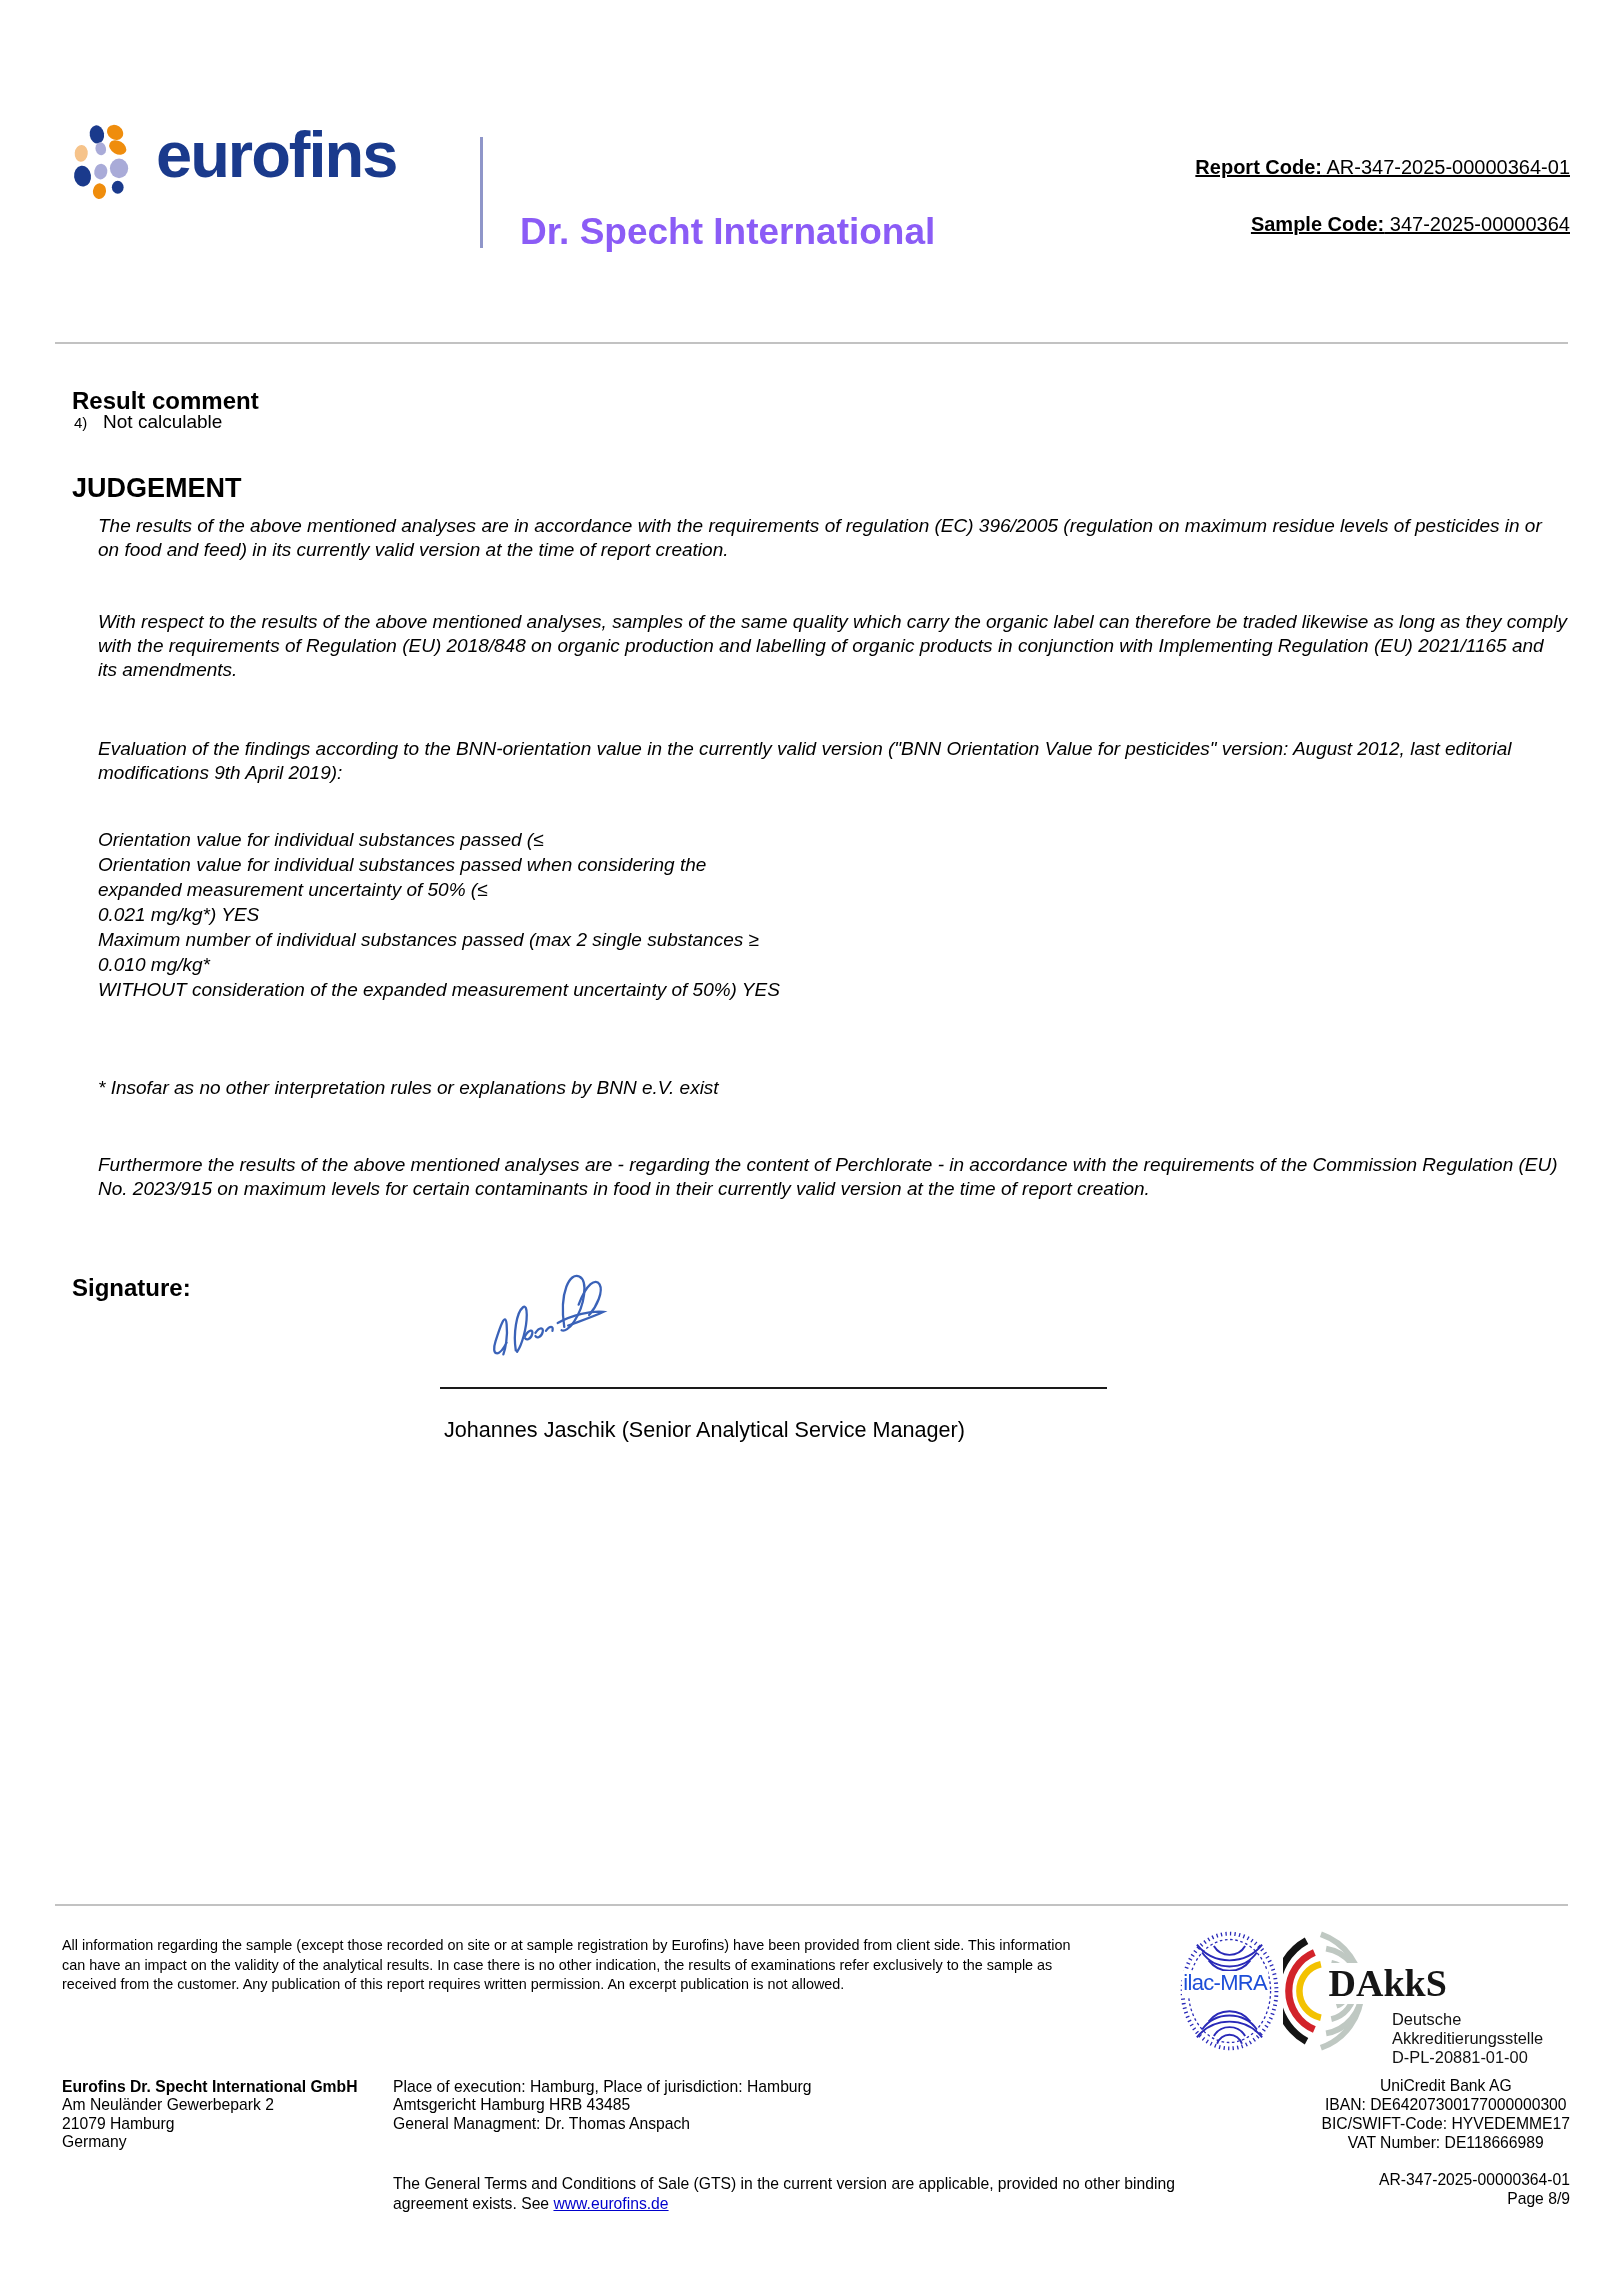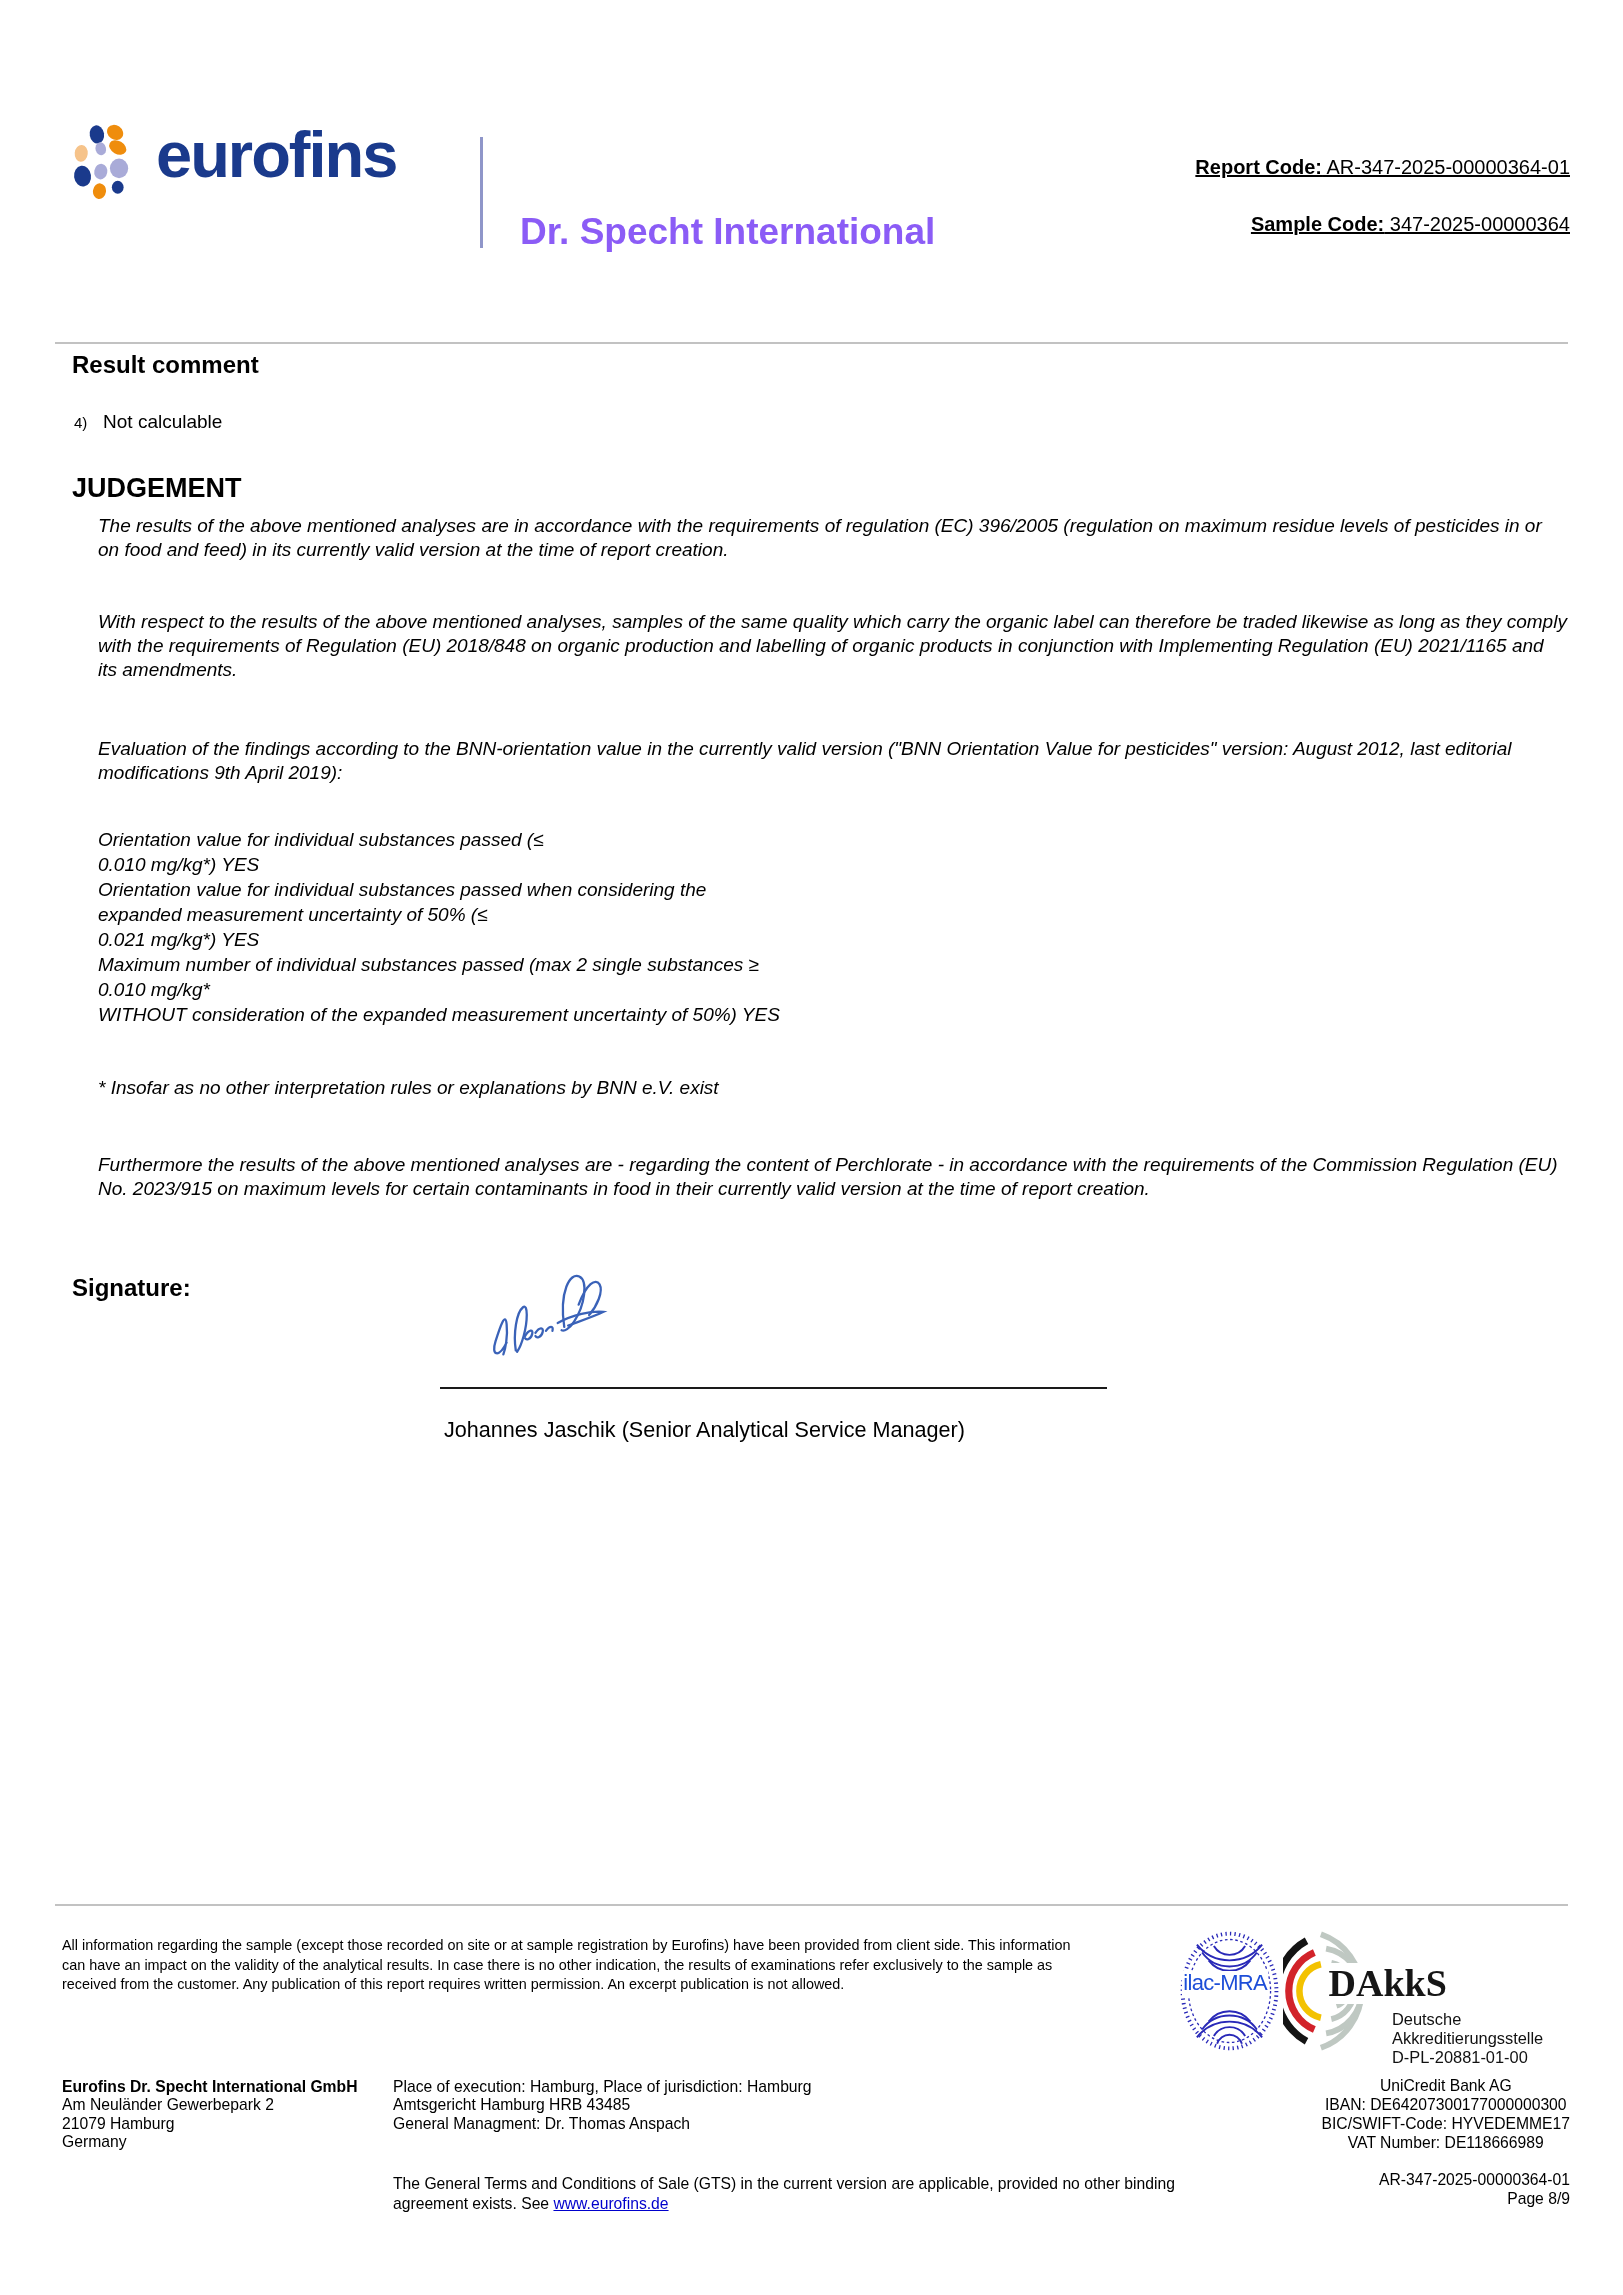--- a/index.html
+++ b/index.html
@@ -71,37 +71,36 @@
 
   <div class="abs specht-word" style="left:520px;top:213px">Dr. Specht International</div>
 
   <div class="abs codes" style="right:53px;top:155px">
     <div><span class="lbl">Report Code:</span><span> AR-347-2025-00000364-01</span></div>
     <div class="code-line2"><span class="lbl">Sample Code:</span><span> 347-2025-00000364</span></div>
   </div>
 
   <div class="abs hdiv" style="left:55px;top:342px;width:1513px"></div>
 
-  <div class="abs h-section" style="left:72px;top:352px">Result comment</div>
+  <div class="abs h-section" style="left:72px;top:388px">Result comment</div>
 
   <div class="abs" style="left:74px;top:411px">
     <span class="fn-ref">4)</span><span class="fn-text">Not calculable</span>
   </div>
 
   <div class="abs h-judgement" style="left:72px;top:474px">JUDGEMENT</div>
 
   <div class="abs body-text para" style="left:98px;top:514px">The results of the above mentioned analyses are in accordance with the requirements of regulation (EC) 396/2005 (regulation on maximum residue levels of pesticides in or on food and feed) in its currently valid version at the time of report creation.</div>
 
   <div class="abs body-text para" style="left:98px;top:610px">With respect to the results of the above mentioned analyses, samples of the same quality which carry the organic label can therefore be traded likewise as long as they comply with the requirements of Regulation (EU) 2018/848 on organic production and labelling of organic products in conjunction with Implementing Regulation (EU) 2021/1165 and its amendments.</div>
 
   <div class="abs body-text para" style="left:98px;top:737px">Evaluation of the findings according to the BNN-orientation value in the currently valid version ("BNN Orientation Value for pesticides" version: August 2012, last editorial modifications 9th April 2019):</div>
 
   <div class="abs body-text para olines" style="left:98px;top:828px">
     <div>Orientation value for individual substances passed (≤</div>
-    <div>0.010 mg/kg*) YES</div>
     <div>Orientation value for individual substances passed when considering the</div>
     <div>expanded measurement uncertainty of 50% (≤</div>
     <div>0.021 mg/kg*) YES</div>
     <div>Maximum number of individual substances passed (max 2 single substances ≥</div>
     <div>0.010 mg/kg*</div>
     <div>WITHOUT consideration of the expanded measurement uncertainty of 50%) YES</div>
   </div>
 
   <div class="abs body-text para" style="left:98px;top:1076px">* Insofar as no other interpretation rules or explanations by BNN e.V. exist</div>
 

